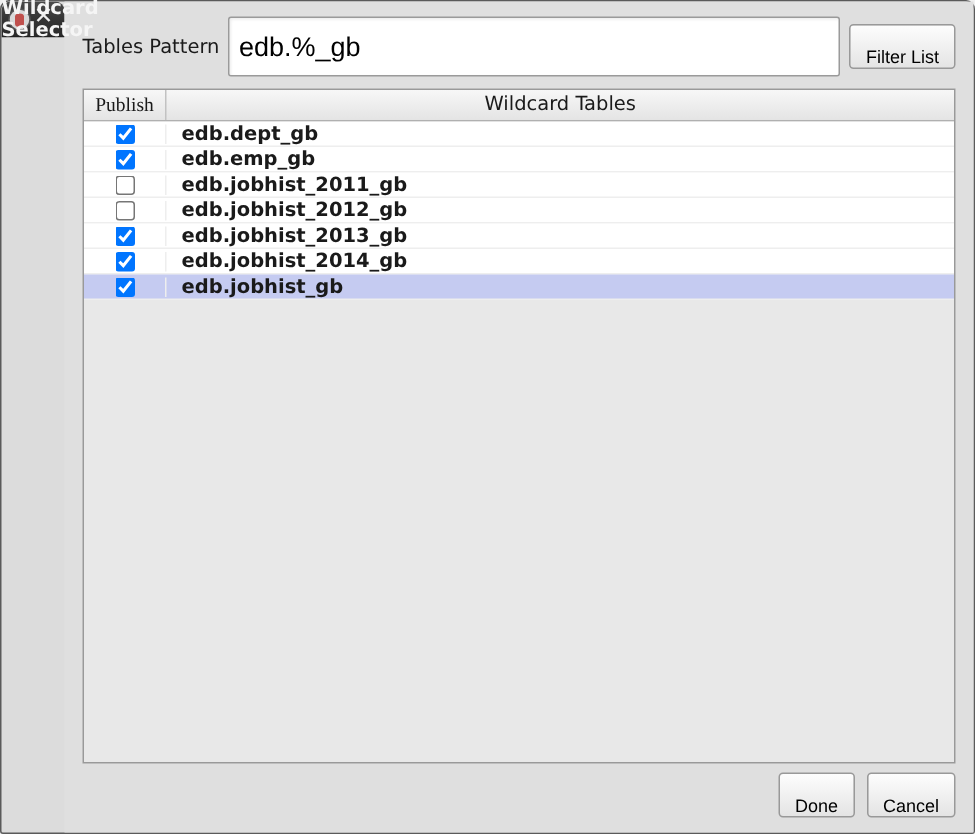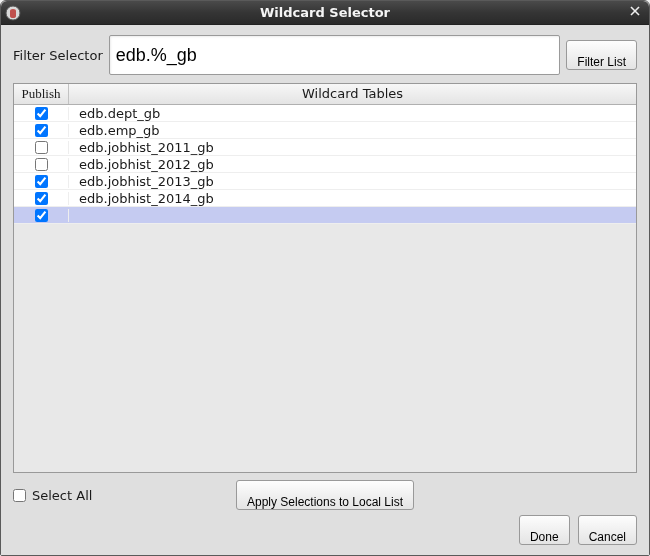--- a/index.html
+++ b/index.html
@@ -10,21 +10,21 @@
     font-size: 12px;
     background: #f0f0f0;
     color: #1a1a1a;
     overflow: hidden;
   }
   .window {
     width: 650px; height: 556px;
     background: #dcdcdc;
     border: 1px solid #5a5a5a;
     display: flex;
-    flex-direction: column;
+    flex-direction: row;
     border-radius: 6px 6px 2px 2px;
   }
   .titlebar {
     height: 24px;
     background: linear-gradient(to bottom, #4a4a4a 0%, #353535 50%, #2a2a2a 100%);
     color: #f5f5f5;
     display: flex;
     align-items: center;
     border-radius: 6px 6px 0 0;
     position: relative;
@@ -126,20 +126,21 @@
     width: 55px; flex: 0 0 55px;
     display: flex; align-items: center; justify-content: center;
     border-right: 1px solid #eee;
   }
   .cell-name {
     flex: 1;
     padding-left: 10px;
     font-size: 13px;
     white-space: nowrap;
     overflow: hidden;
+    font-weight: bold;
   }
   .chk {
     width: 13px; height: 13px;
     margin: 0;
     cursor: pointer;
   }
   .bottom-row1 {
     display: flex;
     align-items: center;
     margin-top: 8px;
@@ -186,21 +187,21 @@
       <svg width="10" height="10" viewBox="0 0 10 10">
         <line x1="1" y1="1" x2="9" y2="9" stroke="#eee" stroke-width="1.6"></line>
         <line x1="9" y1="1" x2="1" y2="9" stroke="#eee" stroke-width="1.6"></line>
       </svg>
     </div>
   </div>
 
   <div class="content">
 
     <div class="filter-row">
-      <span class="filter-label">Filter Selector</span>
+      <span class="filter-label">Tables Pattern</span>
       <input class="filter-input" type="text" value="edb.%_gb" style="">
       <button class="btn">Filter List</button>
     </div>
 
     <div class="table-wrap">
       <div class="table-head">
         <div class="th publish">Publish</div>
         <div class="th available">Wildcard Tables</div>
       </div>
       <div class="table-body" id="table-body">
@@ -237,33 +238,25 @@
           <div class="row">
             <div class="cell-publish">
               <input type="checkbox" class="chk" checked="" style="">
             </div>
             <div class="cell-name">edb.jobhist_2014_gb</div>
           </div>
           <div class="row selected">
             <div class="cell-publish">
               <input type="checkbox" class="chk" checked="" style="">
             </div>
+            <div class="cell-name">edb.jobhist_gb</div>
           </div>
         </div>
     </div>
 
-    <div class="bottom-row1 bottom-row1-rel">
-      <label class="selectall-wrap">
-        <input type="checkbox" class="chk" id="select-all-chk" style="">
-        <span>Select All</span>
-      </label>
-      <div class="apply-wrap">
-        <button class="btn">Apply Selections to Local List</button>
-      </div>
-    </div>
 
     <div class="bottom-row2">
       <button class="btn">Done</button>
       <button class="btn">Cancel</button>
     </div>
 
   </div>
 </div>
 
 </body></html>

